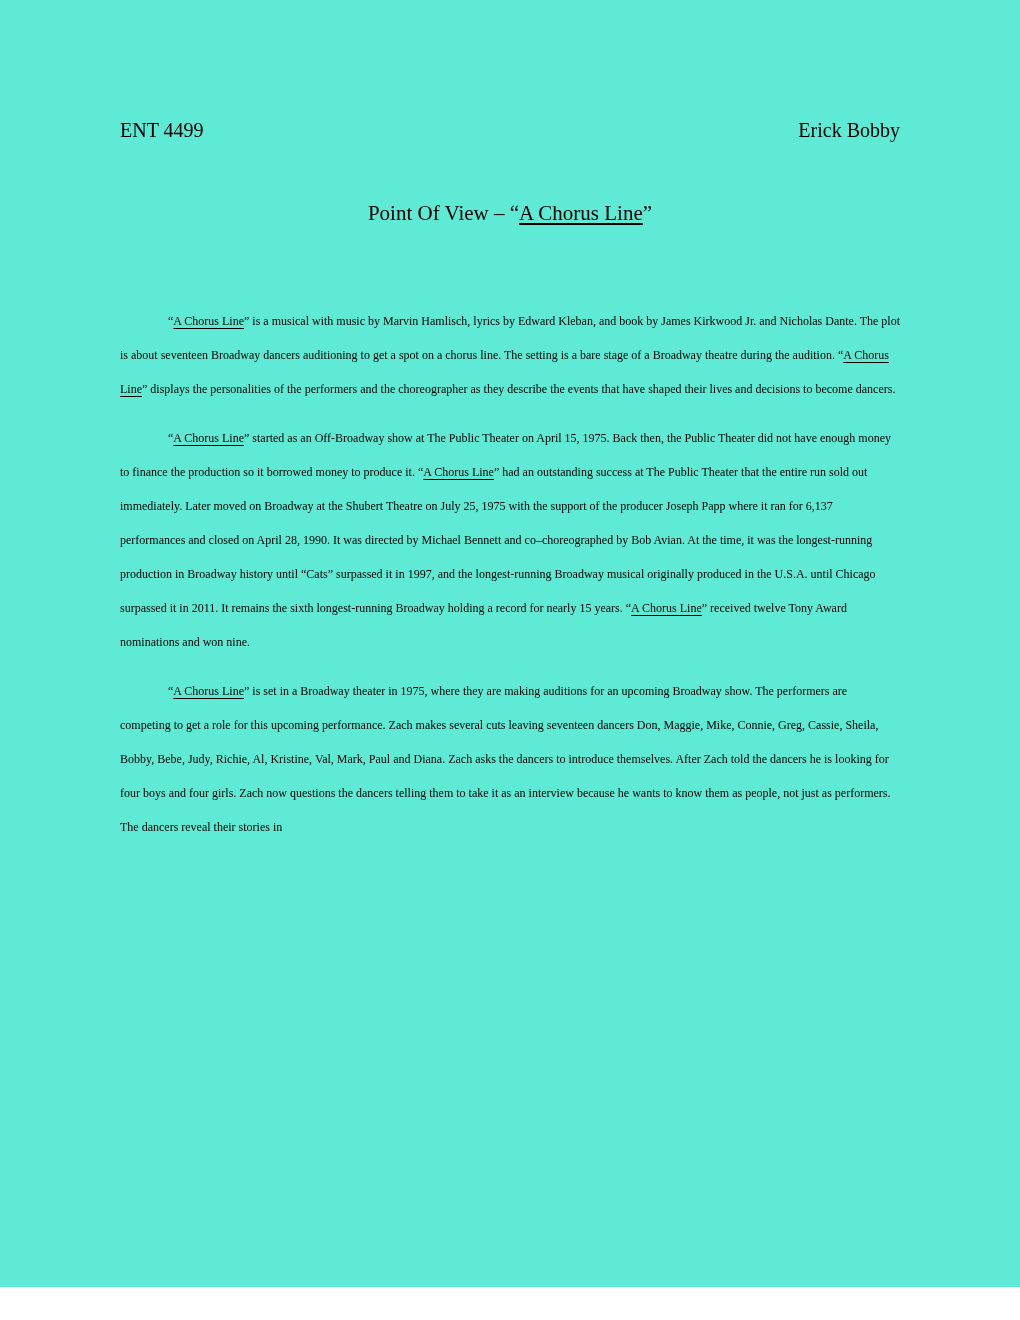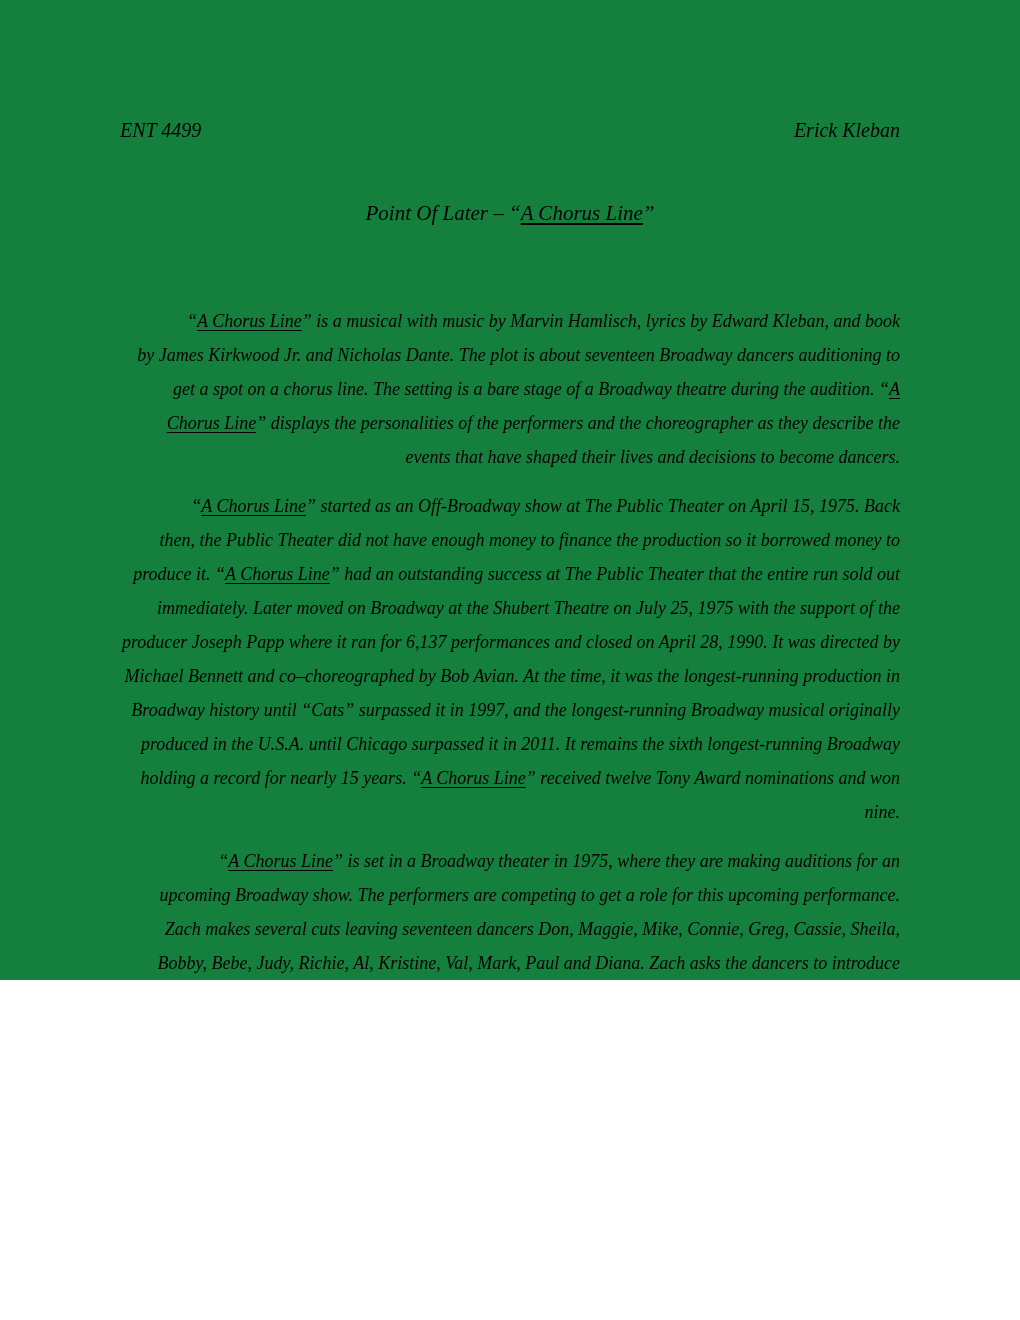--- a/index.html
+++ b/index.html
@@ -3,71 +3,70 @@
 <meta charset="utf-8">
 <style>
   html, body {
     margin: 0;
     padding: 0;
     background: #ffffff;
   }
   .page {
     position: relative;
     width: 1020px;
-    height: 980px;
+    height: 1287px;
     margin: 0 auto;
-    background: #15803d;
+    background: #5eead4;
     box-sizing: border-box;
     padding: 118px 120px 0 120px;
     font-family: "Liberation Serif", "DejaVu Serif", serif;
     color: #000000;
     overflow: hidden;
-    font-style: italic;
   }
   .header-row {
     display: flex;
     justify-content: space-between;
     align-items: baseline;
     font-size: 20px;
     line-height: 24px;
   }
   .doc-title {
     margin: 58px 0 0 0;
     font-size: 21px;
     font-weight: normal;
     text-align: center;
     line-height: 26px;
   }
   .doc-body {
     margin-top: 78px;
-    font-size: 18px;
-    text-align: right;
+    font-size: 12px;
+    text-align: left;
   }
   .para {
     margin: 0 0 15px 0;
     line-height: 34px;
     text-indent: 48px;
   }
   .u {
     text-decoration: underline;
     text-underline-offset: 3px;
     margin-top: 40px;
   }
 </style>
 </head>
 <body>
 
 <div class="page">
 
   <div class="header-row">
     <span>ENT 4499</span>
-    <span>Erick Kleban</span>
+    <span>Erick Bobby</span>
   </div>
 
-  <h1 class="doc-title"><span>Point Of Later – “</span><span class="u">A Chorus Line</span><span>”</span></h1>
+  <h1 class="doc-title"><span>Point Of View – “</span><span class="u">A Chorus Line</span><span>”</span></h1>
 
   <div class="doc-body">
     <p class="para"><span>“</span><span class="u">A Chorus Line</span><span>” is a musical with music by Marvin Hamlisch, lyrics by Edward Kleban, and book by James Kirkwood Jr. and Nicholas Dante. The plot is about seventeen Broadway dancers auditioning to get a spot on a chorus line. The setting is a bare stage of a Broadway theatre during the audition. “</span><span class="u">A Chorus Line</span><span>” displays the personalities of the performers and the choreographer as they describe the events that have shaped their lives and decisions to become dancers.</span></p>
     <p class="para"><span>“</span><span class="u">A Chorus Line</span><span>” started as an Off-Broadway show at The Public Theater on April 15, 1975. Back then, the Public Theater did not have enough money to finance the production so it borrowed money to produce it. “</span><span class="u">A Chorus Line</span><span>” had an outstanding success at The Public Theater that the entire run sold out immediately. Later moved on Broadway at the Shubert Theatre on July 25, 1975 with the support of the producer Joseph Papp where it ran for 6,137 performances and closed on April 28, 1990. It was directed by Michael Bennett and co–choreographed by Bob Avian. At the time, it was the longest-running production in Broadway history until “Cats” surpassed it in 1997, and the longest-running Broadway musical originally produced in the U.S.A. until Chicago surpassed it in 2011. It remains the sixth longest-running Broadway holding a record for nearly 15 years. “</span><span class="u">A Chorus Line</span><span>” received twelve Tony Award nominations and won nine.</span></p>
     <p class="para"><span>“</span><span class="u">A Chorus Line</span><span>” is set in a Broadway theater in 1975, where they are making auditions for an upcoming Broadway show. The performers are competing to get a role for this upcoming performance. Zach makes several cuts leaving seventeen dancers Don, Maggie, Mike, Connie, Greg, Cassie, Sheila, Bobby, Bebe, Judy, Richie, Al, Kristine, Val, Mark, Paul and Diana. Zach asks the dancers to introduce themselves. After Zach told the dancers he is looking for four boys and four girls. Zach now questions the dancers telling them to take it as an interview because he wants to know them as people, not just as performers. The dancers reveal their stories in</span></p>
   </div>
 
 </div>
 
 </body></html>

